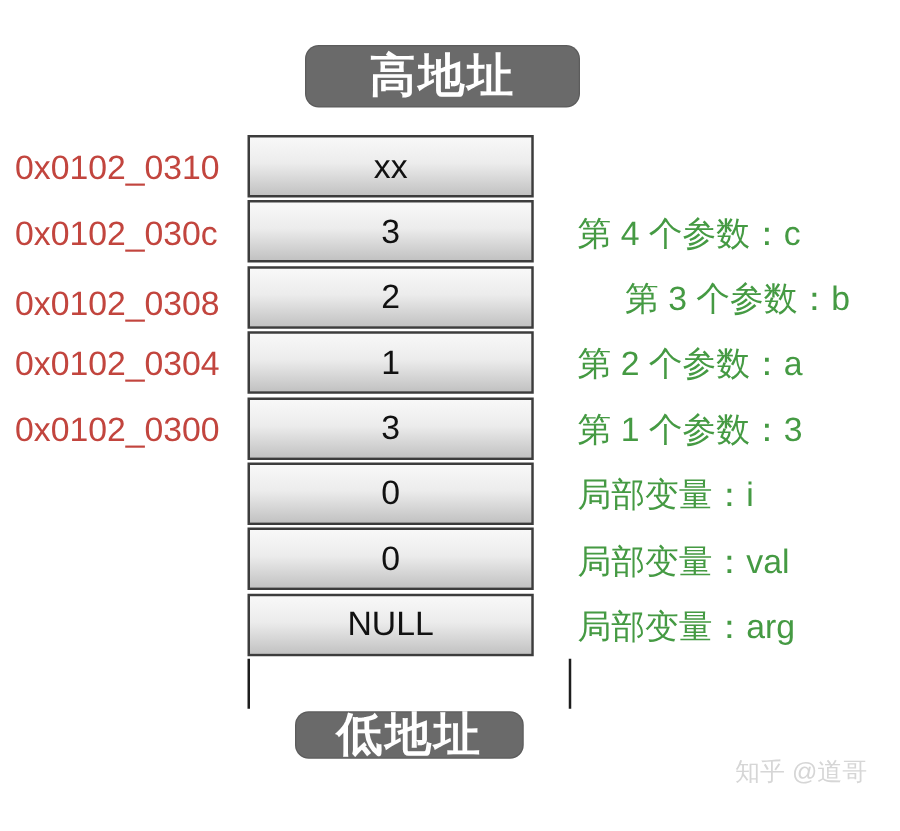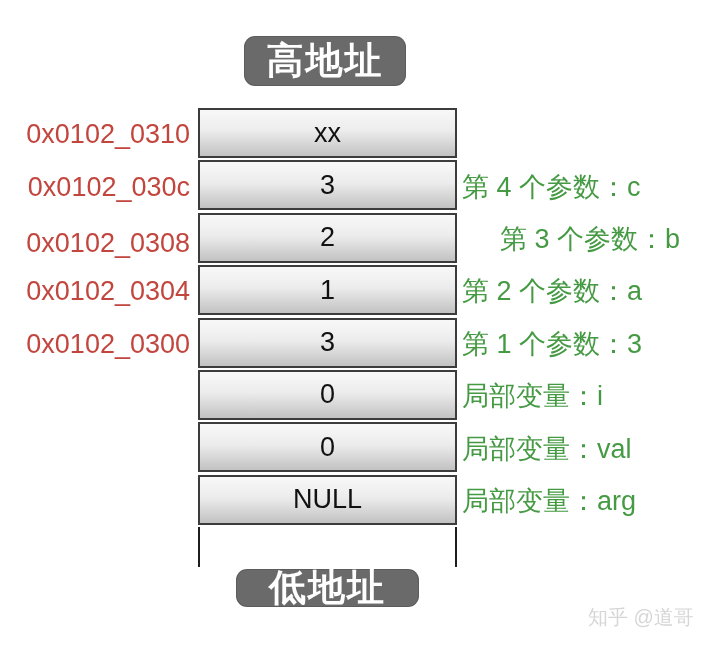--- a/index.html
+++ b/index.html
@@ -25,32 +25,32 @@
     font-weight: bold;
     font-size: 37px;
     display: flex;
     align-items: center;
     justify-content: center;
     letter-spacing: 2px;
     box-shadow: 0 0 0 1px #5c5c5c;
   }
   .addr-banner.top {
     left: 245px; top: 37px;
-    width: 160px; height: 48px;
+    width: 218px; height: 48px;
   }
   .addr-banner.bottom {
     left: 237px; top: 570px;
     width: 181px; height: 36px;
   }
 
   
   .stack {
     position: absolute;
     left: 198px; top: 108px;
-    width: 259px;
+    width: 229px;
   }
   .cell {
     box-sizing: border-box;
     height: 50px;
     margin-bottom: 2.4px;
     border: 2px solid #3c3c3c;
     background: linear-gradient(180deg, #f8f8f8 0%, #ececec 45%, #c2c2c2 100%);
     display: flex;
     align-items: center;
     justify-content: center;
@@ -67,21 +67,21 @@
     background: #1d1d1d;
   }
   .wall.left  { left: 198px; }
   .wall.right { left: 455px; }
 
   
   .address {
     position: absolute;
     left: 12px;
     width: 178px;
-    text-align: right;
+    text-align: left;
     color: #c2453e;
     font-size: 27px;
     line-height: 30px;
     white-space: nowrap;
   }
   .address.a1 { top: 119px; }
   .address.a2 { top: 172px; }
   .address.a3 { top: 228px; }
   .address.a4 { top: 276px; }
   .address.a5 { top: 329px; }

